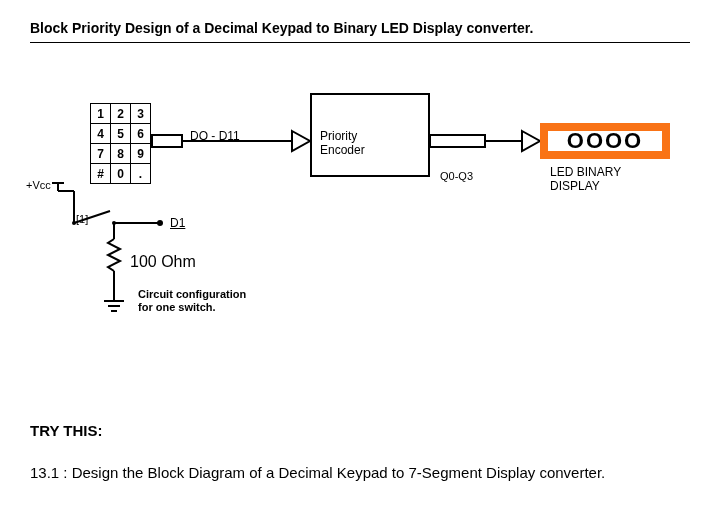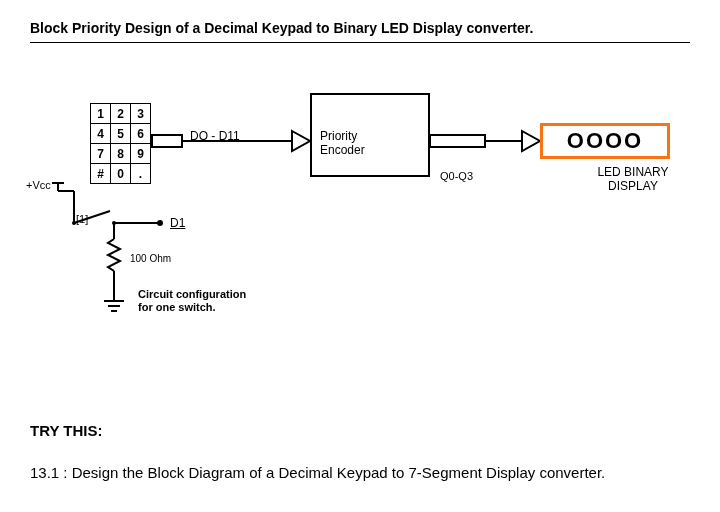--- a/index.html
+++ b/index.html
@@ -57,33 +57,32 @@
     left: 280px; top: 0px;
     width: 120px; height: 84px;
     border: 2px solid #000;
     padding: 34px 8px 0 8px;
     font-size: 12px;
   }
   .led-box {
     position: absolute;
     left: 510px; top: 30px;
     width: 130px; height: 36px;
-    border: 3px solid #f97316;
+    border: 8px solid #f97316;
     display: flex;
     align-items: center;
     justify-content: space-evenly;
     font-size: 22px;
     font-weight: bold;
     letter-spacing: 2px;
   }
   .led-caption {
     position: absolute;
-    left: 548px; top: 72px;
+    left: 520px; top: 72px;
     font-size: 12px;
-    text-align: center;
     width: 110px;
   }
   .bottom {
     position: absolute;
     left: 30px; bottom: 30px;
     right: 30px;
   }
   .trythis { font-weight: bold; font-size: 15px; margin-bottom: 24px; }
   .task { font-size: 15px; line-height: 1.3; }
   .circuit-caption {
@@ -176,21 +175,21 @@
 
     <polyline points="64,56 58,60 70,66 58,72 70,78 58,84 64,88" fill="none" stroke="#000" stroke-width="2"></polyline>
     <line x1="64" y1="88" x2="64" y2="118" stroke="#000" stroke-width="2"></line>
 
     <line x1="54" y1="118" x2="74" y2="118" stroke="#000" stroke-width="2"></line>
     <line x1="58" y1="123" x2="70" y2="123" stroke="#000" stroke-width="2"></line>
     <line x1="61" y1="128" x2="67" y2="128" stroke="#000" stroke-width="2"></line>
   </svg>
   <div style="position:absolute; left:46px; top:120px; font-size:11px;">[1]</div>
   <div style="position:absolute; left:140px; top:123px; font-size:12px;text-decoration:underline;">D1</div>
-  <div style="position:absolute; left:100px; top:160px; font-size:10px;">100 Ohm</div>
+  <div style="position:absolute; left:100px; top:160px; font-size:16px;">100 Ohm</div>
   <div class="circuit-caption" style="white-space:pre-line;">Circuit configuration
 for one switch.</div>
 
 </div>
 
 <div class="bottom">
   <div class="trythis">TRY THIS:</div>
   <div class="task">13.1 : Design  the Block Diagram of a Decimal Keypad to 7-Segment Display converter.</div>
 </div>
 

